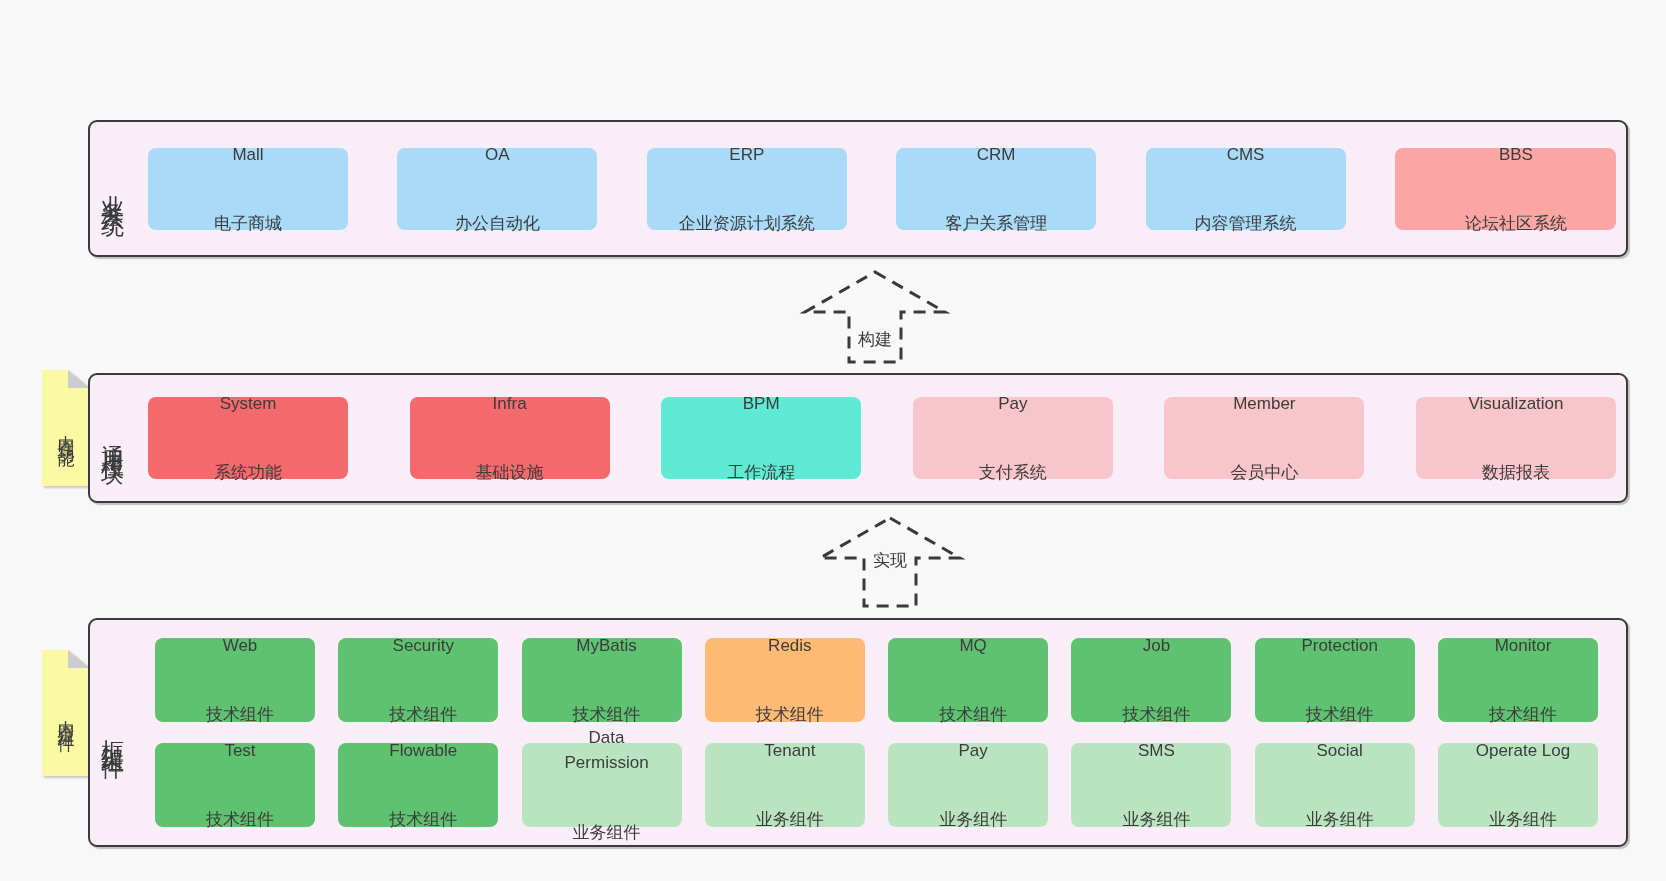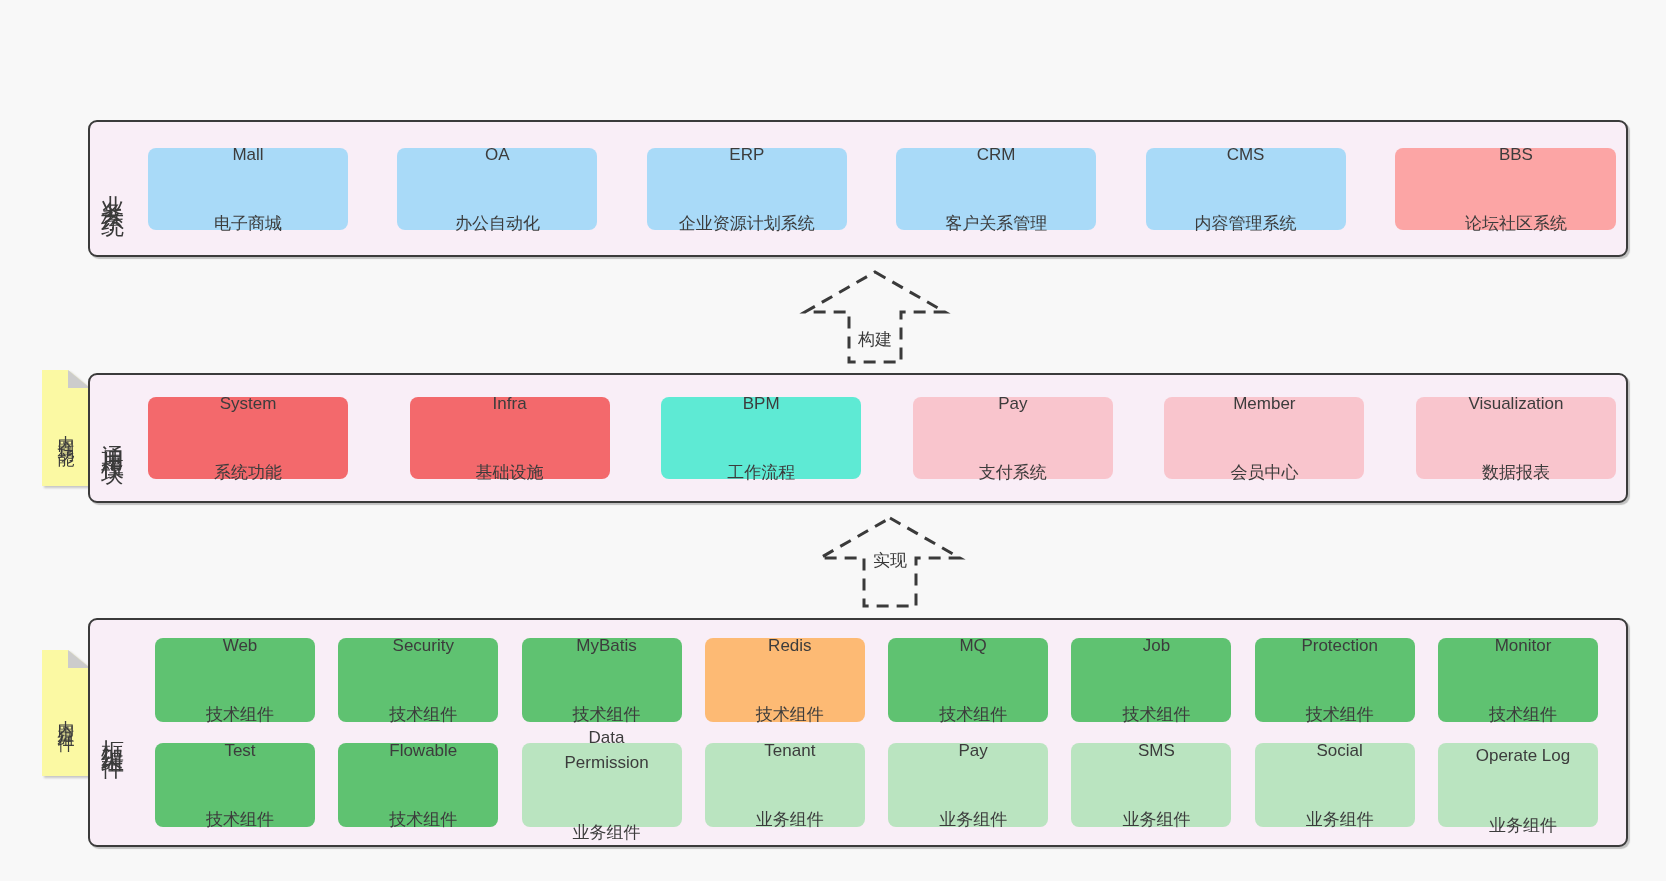--- a/index.html
+++ b/index.html
@@ -203,21 +203,21 @@
             <div class="desc">业务组件</div>
           </div>
           <div class="box box-sm" style="background: rgb(186, 228, 192);">
             <div class="name">SMS</div>
             <div class="desc">业务组件</div>
           </div>
           <div class="box box-sm" style="background: rgb(186, 228, 192);">
             <div class="name">Social</div>
             <div class="desc">业务组件</div>
           </div>
-          <div class="box box-sm" style="background: rgb(186, 228, 192); justify-content: space-between;">
+          <div class="box box-sm" style="background: rgb(186, 228, 192);">
             <div class="name">Operate Log</div>
             <div class="desc">业务组件</div>
           </div>
         </div>
       </div>
     </div>
     <svg class="arrow" width="152" height="102" viewBox="0 0 152 102" style="left: 799px; top: 266px;">
       <polygon points="76,6 146,46 102,46 102,96 50,96 50,46 6,46" fill="none" stroke="#3a3a3a" stroke-width="3" stroke-dasharray="12 8"></polygon>
     </svg>
     <div class="arrow-label" style="left: 875px; top: 303px; margin-top: 25px;">构建</div>

